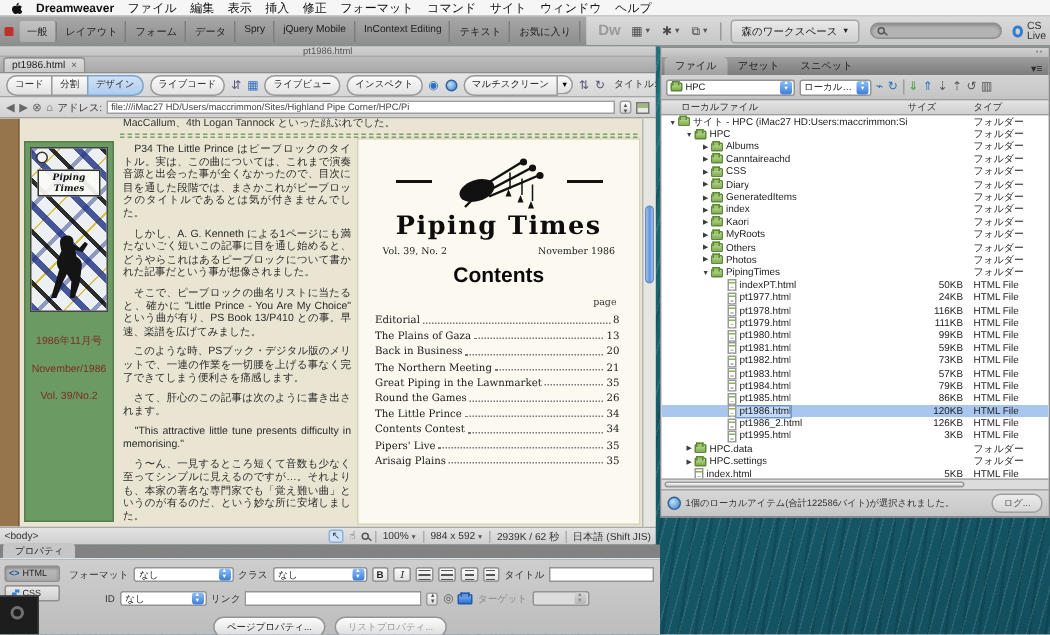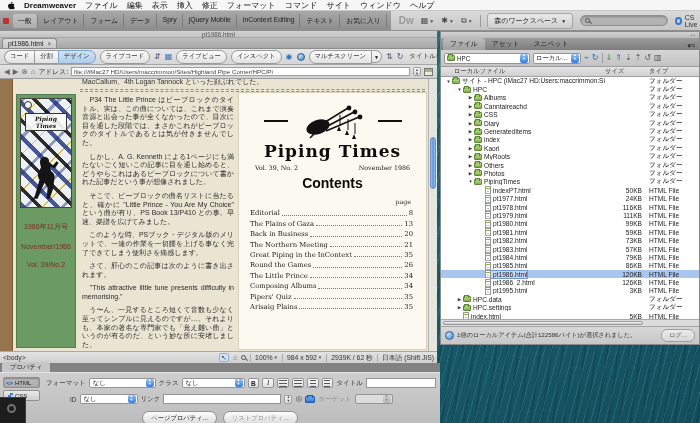--- a/index.html
+++ b/index.html
@@ -402,41 +402,41 @@
             <span>Back in Business</span>
             <span class="toc-dots"></span>
             <span>20</span>
           </div>
           <div class="toc-row">
             <span>The Northern Meeting</span>
             <span class="toc-dots"></span>
             <span>21</span>
           </div>
           <div class="toc-row">
-            <span>Great Piping in the InContext</span>
+            <span>Great Piping in the Lawnmarket</span>
             <span class="toc-dots"></span>
             <span>35</span>
           </div>
           <div class="toc-row">
             <span>Round the Games</span>
             <span class="toc-dots"></span>
             <span>26</span>
           </div>
           <div class="toc-row">
             <span>The Little Prince</span>
             <span class="toc-dots"></span>
             <span>34</span>
           </div>
           <div class="toc-row">
-            <span>Composing Albums</span>
+            <span>Contents Contest</span>
             <span class="toc-dots"></span>
             <span>34</span>
           </div>
           <div class="toc-row">
-            <span>Pipers' Quiz</span>
+            <span>Pipers' Live</span>
             <span class="toc-dots"></span>
             <span>35</span>
           </div>
           <div class="toc-row">
             <span>Arisaig Plains</span>
             <span class="toc-dots"></span>
             <span>35</span>
           </div>
         </div>
     </div>

